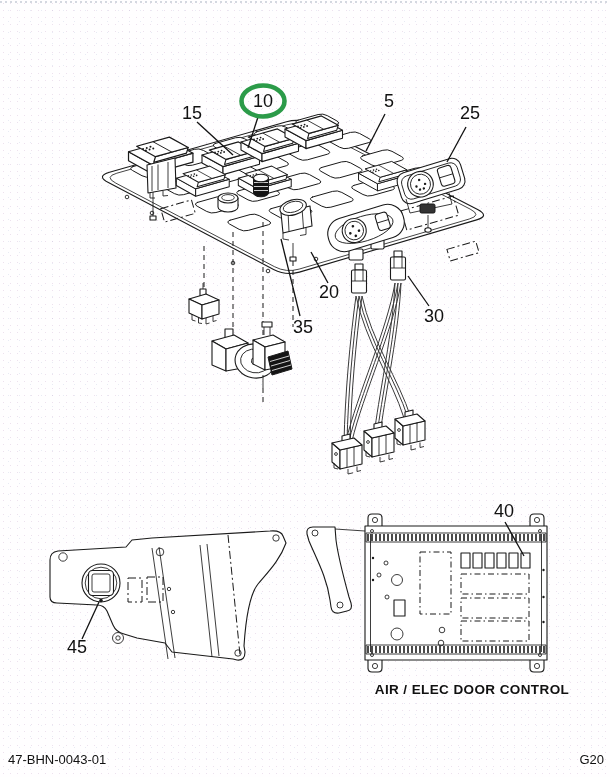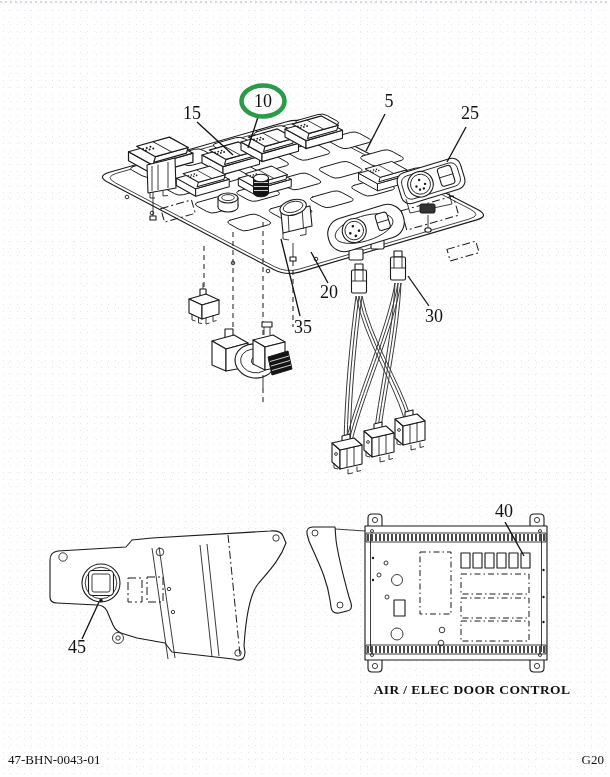--- a/index.html
+++ b/index.html
@@ -1,18 +1,18 @@
 <!DOCTYPE html>
 <html><head>
 <meta charset="utf-8">
 <style>
   html,body { margin:0; padding:0; background:#ffffff; }
   .page {
     position:relative; width:610px; height:777px; overflow:hidden;
-    font-family:Liberation Serif, serif; background-color:#fffeff;
+    font-family:Liberation Sans, sans-serif; background-color:#fffeff;
     background-image:
       radial-gradient(rgba(190,150,195,0.28) 0.6px, transparent 0.7px),
       radial-gradient(rgba(140,160,200,0.20) 0.6px, transparent 0.7px);
     background-size: 7px 7px, 11px 11px;
     background-position: 0 0, 3px 5px;
   }
   svg { position:absolute; left:0; top:0; }
   .ln  { fill:none; stroke:#1a1a1a; stroke-width:1.1; stroke-linejoin:round; stroke-linecap:round; }
   .lnw { fill:#ffffff; stroke:#1a1a1a; stroke-width:1.1; stroke-linejoin:round; stroke-linecap:round; }
   .thin{ fill:none; stroke:#1a1a1a; stroke-width:0.85; stroke-linejoin:round; }

